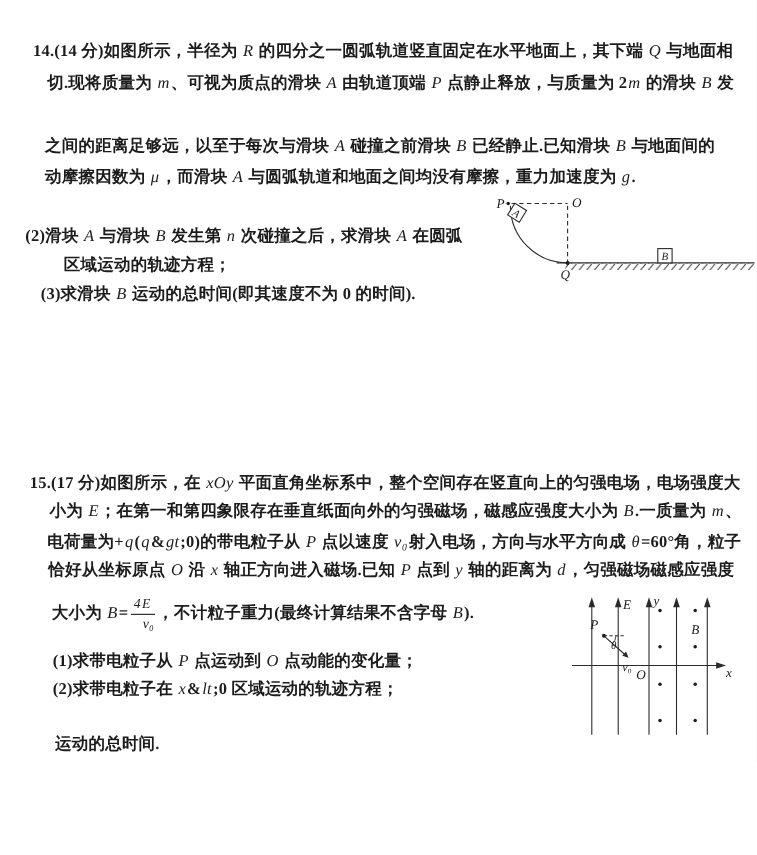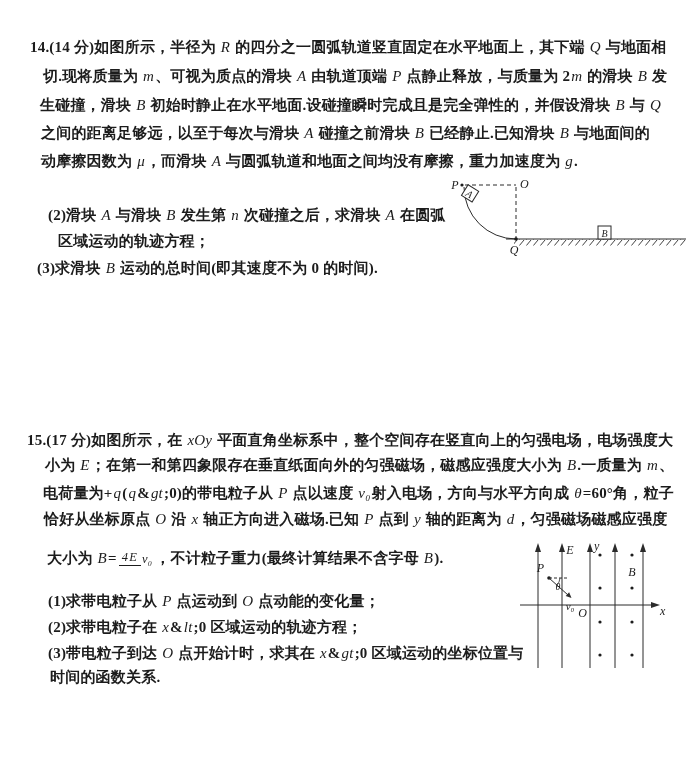--- a/index.html
+++ b/index.html
@@ -9,21 +9,21 @@
     color:#1c1c1c;overflow:hidden;
   }
   .line{
     position:absolute;white-space:nowrap;
     font-size:15px;line-height:21px;font-weight:600;
     letter-spacing:0.2px;
   }
   .line i{font-style:italic;font-weight:500;padding:0 1px;}
   .fracline{display:flex;align-items:center;height:40px;}
   .frac{
-    display:inline-flex;align-items:flex-end;
+    display:inline-flex;flex-direction:column;align-items:flex-end;
     font-size:12.5px;line-height:1.15;margin:0 2px;font-weight:500;
   }
   .frac .num{padding:0 3px 1px;border-bottom:1.3px solid #1c1c1c;font-style:italic;}
   .frac .den{padding-top:1px;font-style:italic;}
   .fig{position:absolute;overflow:visible;}
   .fig text{
     font-size:12px;font-style:italic;fill:#1c1c1c;
     font-family:"Liberation Serif","DejaVu Serif",serif;
   }
   .fig .stroke{stroke:#2b2b2b;stroke-width:1;fill:none;}
@@ -32,24 +32,23 @@
   .fig .dot{fill:#1c1c1c;stroke:none;}
   .fig .arrow{fill:#2b2b2b;stroke:none;}
 </style>
 </head>
 <body>
 
 <div class="page">
 
   <div class="line" style="left:30px;top:37px">14.(14 分)如图所示，半径为 <i>R</i> 的四分之一圆弧轨道竖直固定在水平地面上，其下端 <i>Q</i> 与地面相</div>
   <div class="line" style="left:43px;top:66px">切.现将质量为 <i>m</i>、可视为质点的滑块 <i>A</i> 由轨道顶端 <i>P</i> 点静止释放，与质量为 2<i>m</i> 的滑块 <i>B</i> 发</div>
-  <div class="line" style="left:40px;top:95px">生碰撞，滑块 <i>B</i> 初始时静止在水平地面.设碰撞瞬时完成且是完全弹性的，并假设滑块 <i>B</i> 与 <i>Q</i></div>
   <div class="line" style="left:41px;top:151px">动摩擦因数为 <i>μ</i>，而滑块 <i>A</i> 与圆弧轨道和地面之间均没有摩擦，重力加速度为 <i>g</i>.</div>
   <div class="line" style="left:41px;top:123px">之间的距离足够远，以至于每次与滑块 <i>A</i> 碰撞之前滑块 <i>B</i> 已经静止.已知滑块 <i>B</i> 与地面间的</div>
-  <div class="line" style="left:48px;top:205px">(2)滑块 <i>A</i> 与滑块 <i>B</i> 发生第 <i>n</i> 次碰撞之后，求滑块 <i>A</i> 在圆弧</div>
+  <div class="line" style="left:23px;top:205px">(2)滑块 <i>A</i> 与滑块 <i>B</i> 发生第 <i>n</i> 次碰撞之后，求滑块 <i>A</i> 在圆弧</div>
   <div class="line" style="left:58px;top:231px">区域运动的轨迹方程；</div>
   <div class="line" style="left:37px;top:258px">(3)求滑块 <i>B</i> 运动的总时间(即其速度不为 0 的时间).</div>
 
   <svg class="fig" style="left:435px;top:168px" width="253" height="95" viewBox="0 0 253 95">
     <defs>
       <pattern id="hatch14" patternUnits="userSpaceOnUse" width="7" height="6">
         <line x1="0" y1="6" x2="5" y2="0" stroke="#2b2b2b" stroke-width="0.9"></line>
       </pattern>
     </defs>
 
@@ -88,22 +87,21 @@
     <span>大小为 <i>B</i>=</span>
     <span class="frac">
       <span class="num">4<i>E</i></span>
       <span class="den"><i>v₀</i></span>
     </span>
     <span>，不计粒子重力(最终计算结果不含字母 <i>B</i>).</span>
   </div>
 
   <div class="line" style="left:48px;top:591px">(1)求带电粒子从 <i>P</i> 点运动到 <i>O</i> 点动能的变化量；</div>
   <div class="line" style="left:48px;top:617px">(2)求带电粒子在 <i>x</i>&amp;<i>lt</i>;0 区域运动的轨迹方程；</div>
-  <div class="line" style="left:48px;top:643px">(3)带电粒子到达 <i>O</i> 点开始计时，求其在 <i>x</i>&amp;<i>gt</i>;0 区域运动的坐标位置与</div>
-  <div class="line" style="left:50px;top:667px">时间的函数关系.</div>
+  <div class="line" style="left:50px;top:667px">运动的总时间.</div>
 
   <svg class="fig" style="left:500px;top:536px" width="188" height="150" viewBox="0 0 188 150">
 
     <g>
       <line class="stroke" x1="38" y1="132" x2="38" y2="12"></line>
       <polygon class="arrow" points="38,7 35,16 41,16"></polygon>
       <line class="stroke" x1="62" y1="132" x2="62" y2="12"></line>
       <polygon class="arrow" points="62,7 59,16 65,16"></polygon>
       <line class="stroke" x1="90" y1="132" x2="90" y2="12"></line>
       <polygon class="arrow" points="90,7 87,16 93,16"></polygon>

